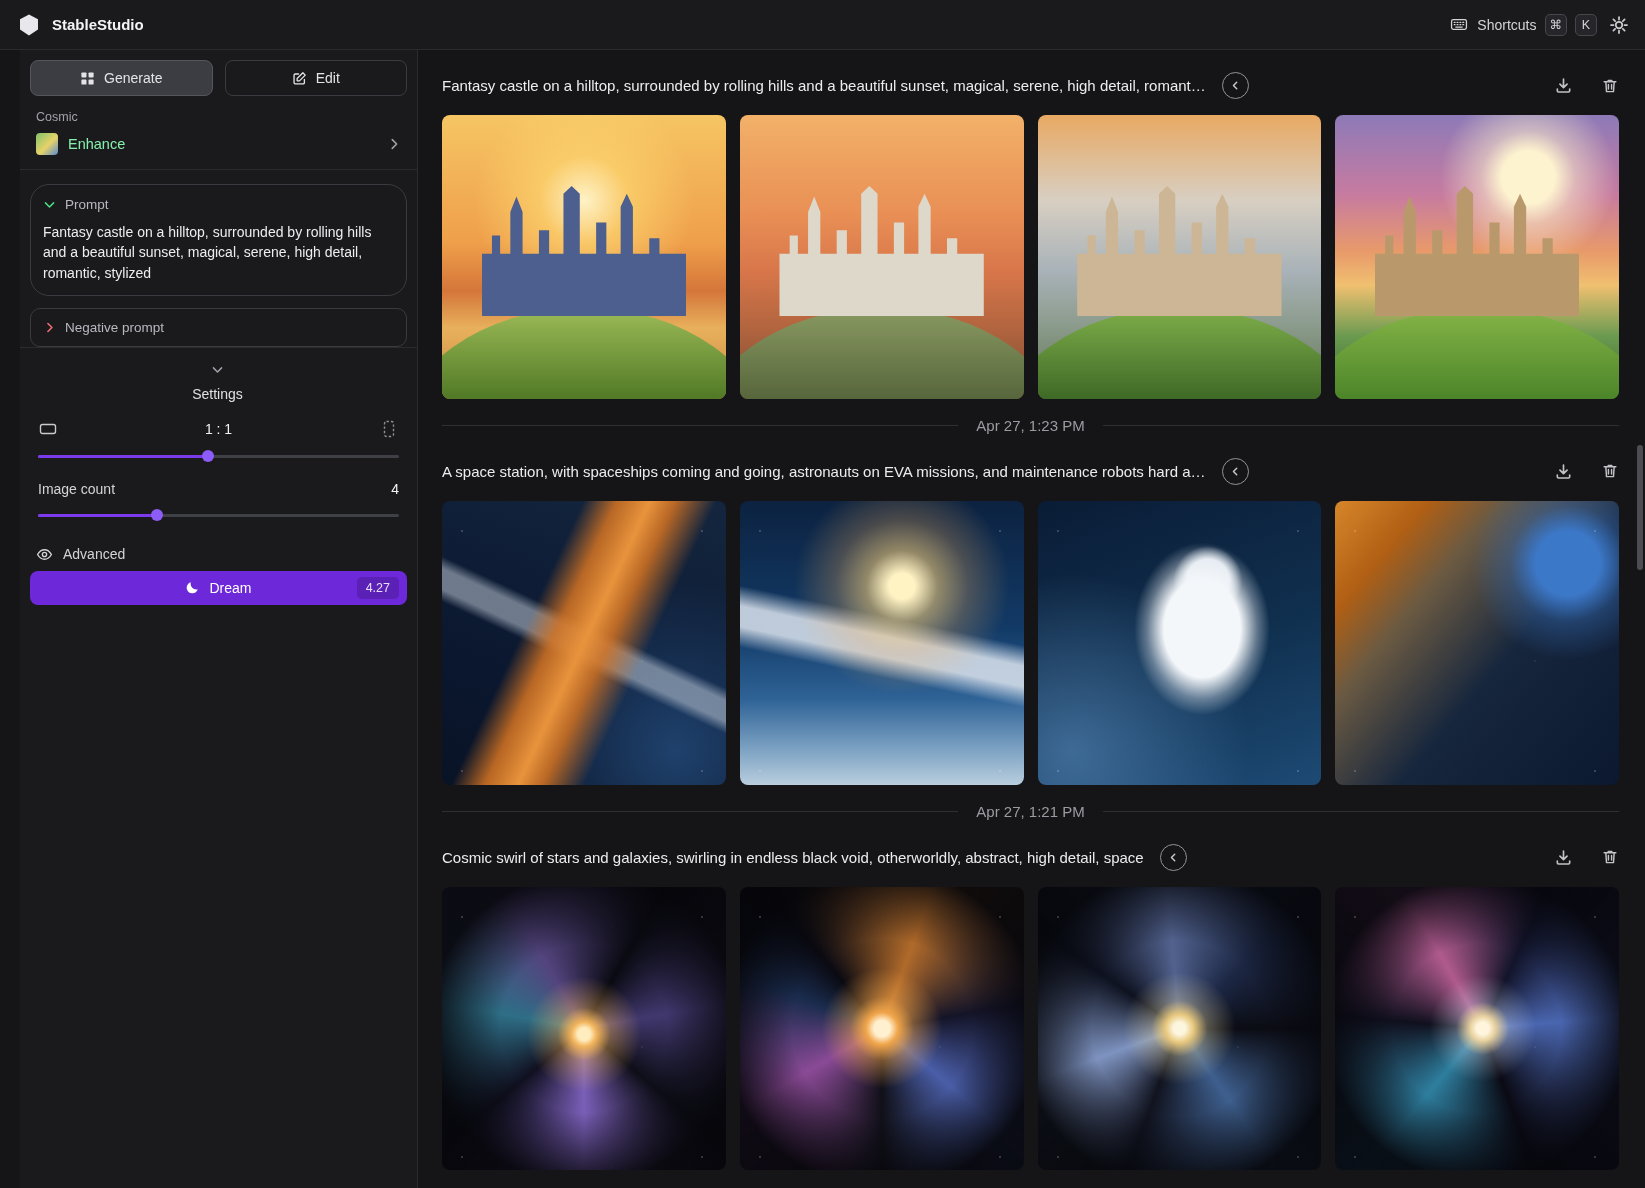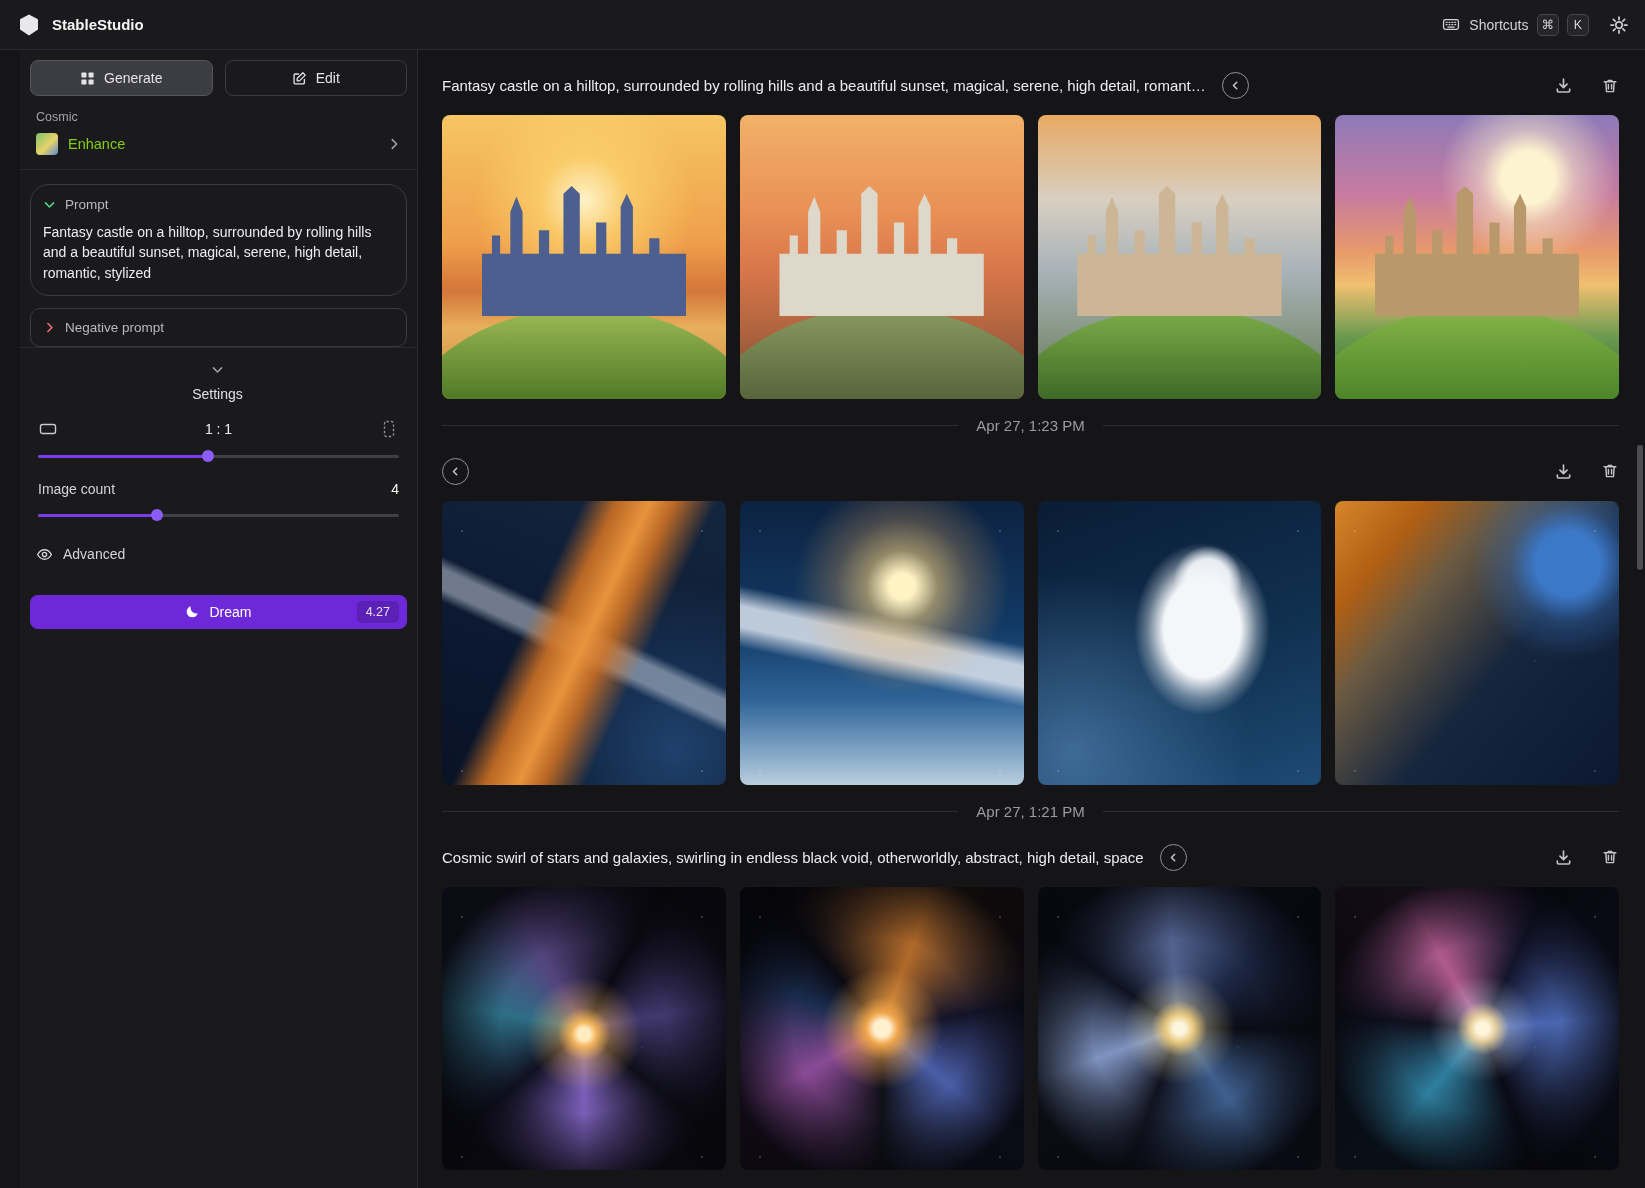--- a/index.html
+++ b/index.html
@@ -11,21 +11,21 @@
   svg { display:block; }
 
   
   .topbar {
     height:50px; display:flex; align-items:center; justify-content:space-between;
     padding:0 16px; background:#1a1a1d; border-bottom:1px solid #2b2b2f;
   }
   .brand { display:flex; align-items:center; gap:10px; }
   .brand .logo { color:#ececf0; }
   .brand .title { font-size:15px; font-weight:700; color:#f4f4f5; }
-  .topbar-right { display:flex; align-items:center; gap:10px; color:#d4d4d8;text-align:center; }
+  .topbar-right { display:flex; align-items:center; gap:2px; color:#d4d4d8;text-align:center; }
   .shortcuts { display:flex; align-items:center; gap:8px; cursor:pointer; }
   .key {
     min-width:22px; height:22px; padding:0 4px;
     border:1px solid #46464c; border-radius:5px; background:#26262a;
     display:inline-flex; align-items:center; justify-content:center;
     font-size:12.5px; color:#d4d4d8;
   }
   .gear-btn { background:none; border:none; color:#c9c9cf; cursor:pointer; margin-left:10px; }
 
   
@@ -46,21 +46,21 @@
 
   .section-sep { border-bottom:1px solid #2b2b2f; margin:0 -10px; }
 
   .style-section { padding:14px 6px 14px 6px; }
   .style-label { font-size:12.5px; color:#a1a1aa; }
   .style-row { display:flex; align-items:center; gap:10px; margin-top:9px; cursor:pointer; }
   .style-thumb {
     width:22px; height:22px; border-radius:4px;
     background:linear-gradient(135deg,#7ec26a 0%,#e8d26a 55%,#5a8ad0 100%);
   }
-  .style-value { font-size:14.5px; color:#84cc16; }
+  .style-value { font-size:14.5px; color:#86efac; }
   .style-row .chev { margin-left:auto; color:#a1a1aa; }
 
   .prompt-box {
     margin-top:14px; border:1px solid #3a3a40; border-radius:19px; padding:12px;
   }
   .box-head { display:flex; align-items:center; gap:9px; font-size:13.5px; color:#b8b8bf; cursor:pointer; }
   .chev-green { color:#4ade80; }
   .chev-red { color:#f87171; }
   .prompt-text { margin-top:10px; font-size:14px; line-height:1.45; color:#ededf0; }
 
@@ -85,21 +85,21 @@
   .fill-33 { width:33%; } .thumb-33 { left:calc(33% - 6px); }
 
   .count-block { padding:18px 8px 0 8px; }
   .count-row { display:flex; align-items:center; justify-content:space-between; }
   .count-label { color:#d4d4d8; }
   .count-value { color:#f4f4f5; }
 
   .advanced-row { display:flex; align-items:center; gap:10px; padding:24px 6px 0 6px; color:#d4d4d8; cursor:pointer; }
 
   .dream-btn {
-    margin-top:32px; height:34px; border:none; border-radius:8px; cursor:pointer;
+    margin-top:8px; height:34px; border:none; border-radius:8px; cursor:pointer;
     background:#6d28d9; color:#ffffff; font-size:14px;
     display:flex; align-items:center; justify-content:center; gap:9px; position:relative;
   }
   .dream-badge {
     position:absolute; right:8px; top:6px; height:22px; padding:0 9px;
     background:#5b21b6; border-radius:5px; font-size:12.5px;
     display:flex; align-items:center; color:#e8defa;
   }
 
   
@@ -406,20 +406,21 @@
       </div>
       <div class="divider">
         <span class="line"></span>
         <span>Apr 27, 1:23 PM</span>
         <span class="line"></span>
       </div>
     </section>
 
     <section class="group">
       <div class="group-header">
+        <span class="group-prompt">A space station, with spaceships coming and going, astronauts on EVA missions, and maintenance robots hard a…</span>
         <button class="reuse-btn">
           <span>
             <svg width="13" height="13" viewBox="0 0 16 16" fill="none" stroke="currentColor" stroke-width="1.8" stroke-linecap="round" stroke-linejoin="round">
                 <path d="M9.5 4L5.5 8l4 4"></path>
               </svg>
           </span>
         </button>
         <div class="group-actions">
           <button class="icon-btn">
             <span>

